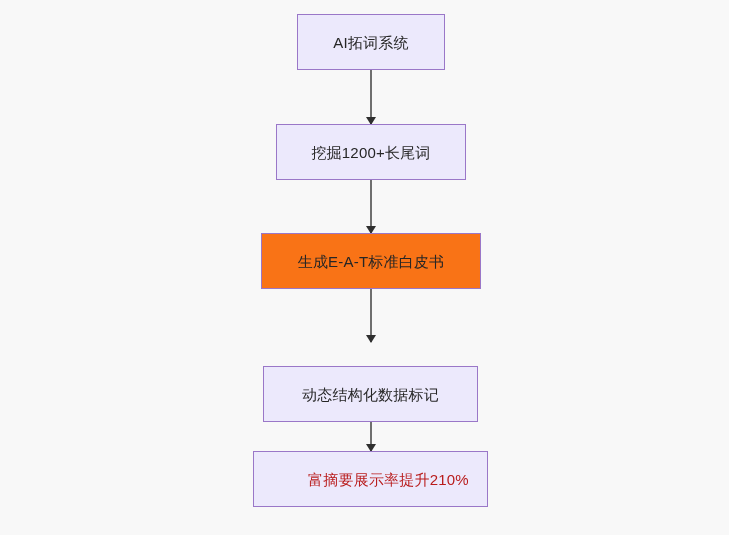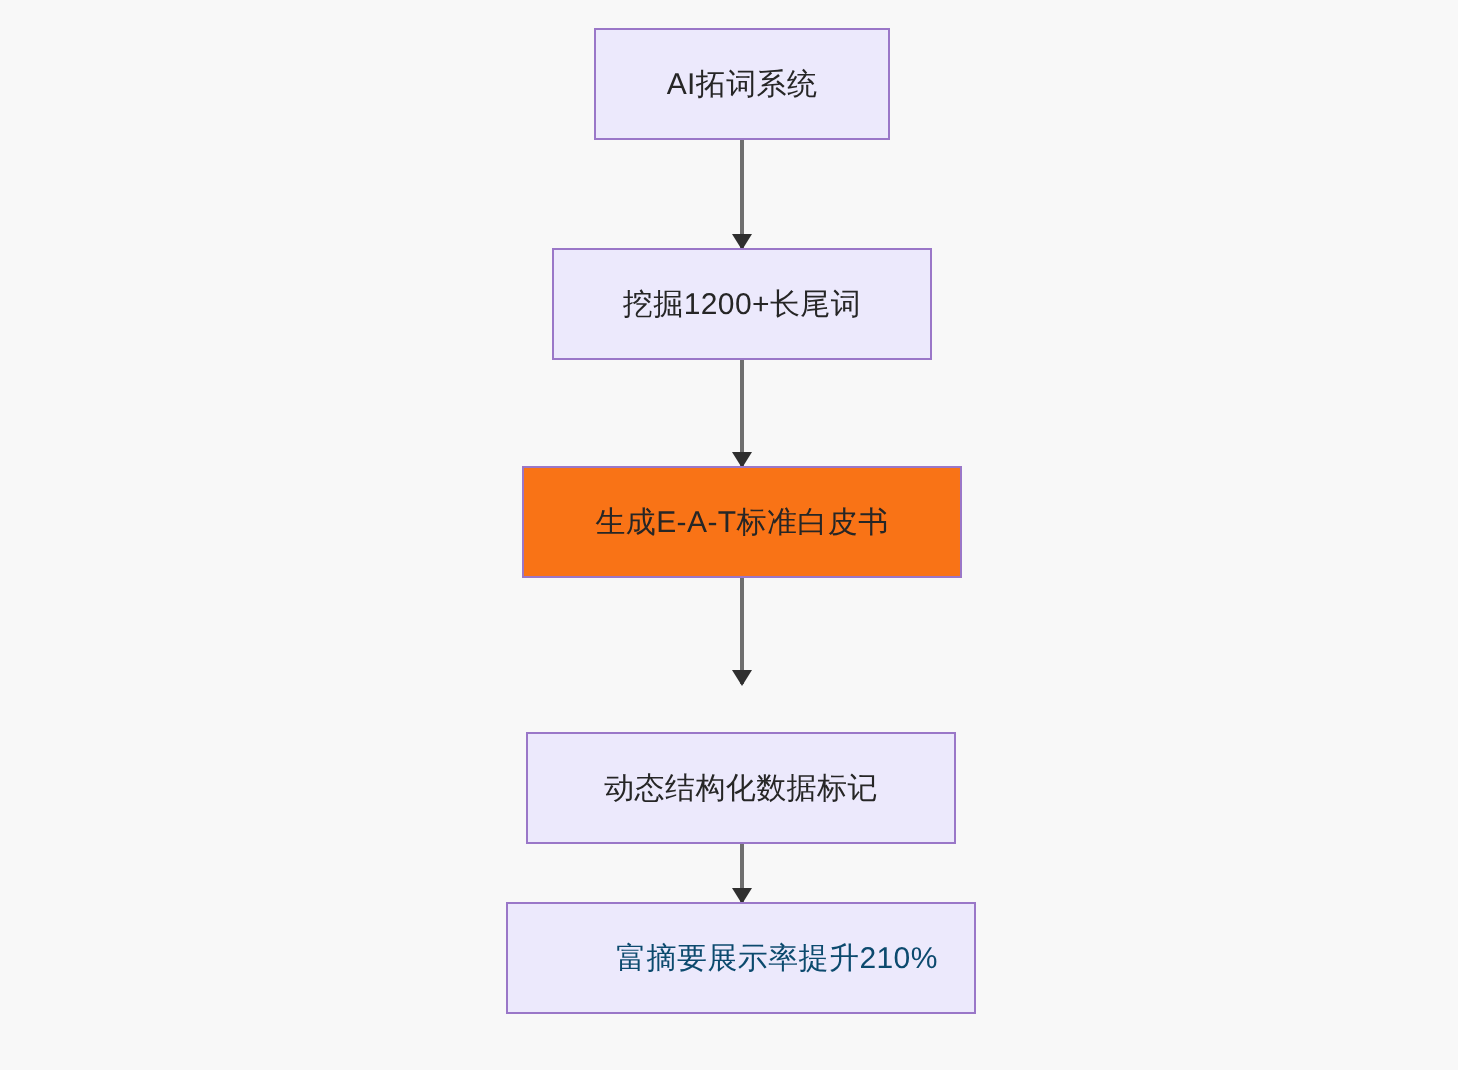--- a/index.html
+++ b/index.html
@@ -87,17 +87,17 @@
   </div>
   <div class="flow-node" style="left: 276px; top: 124px; width: 190px; height: 56px; background: rgb(236, 233, 252); border-color: rgb(154, 119, 200); color: rgb(38, 38, 38);">
     <span class="node-label">挖掘1200+长尾词</span>
   </div>
   <div class="flow-node" style="left: 261px; top: 233px; width: 220px; height: 56px; background: #f97316; border-color: rgb(154, 119, 200); color: rgb(38, 38, 38);">
     <span class="node-label">生成E-A-T标准白皮书</span>
   </div>
   <div class="flow-node" style="left: 263px; top: 342px; width: 215px; height: 56px; background: rgb(236, 233, 252); border-color: rgb(154, 119, 200); color: rgb(38, 38, 38); margin-top: 24px;">
     <span class="node-label">动态结构化数据标记</span>
   </div>
-  <div class="flow-node" style="left: 253px; top: 451px; width: 235px; height: 56px; background: rgb(236, 233, 252); border-color: rgb(154, 119, 200); color: #0c4a6e; padding-left: 36px;">
+  <div class="flow-node" style="left: 253px; top: 451px; width: 235px; height: 56px; background: rgb(236, 233, 252); border-color: rgb(154, 119, 200); color: #b91c1c; padding-left: 36px;">
     <span class="node-label">富摘要展示率提升210%</span>
   </div>
 
 </div>
 
 </body></html>

